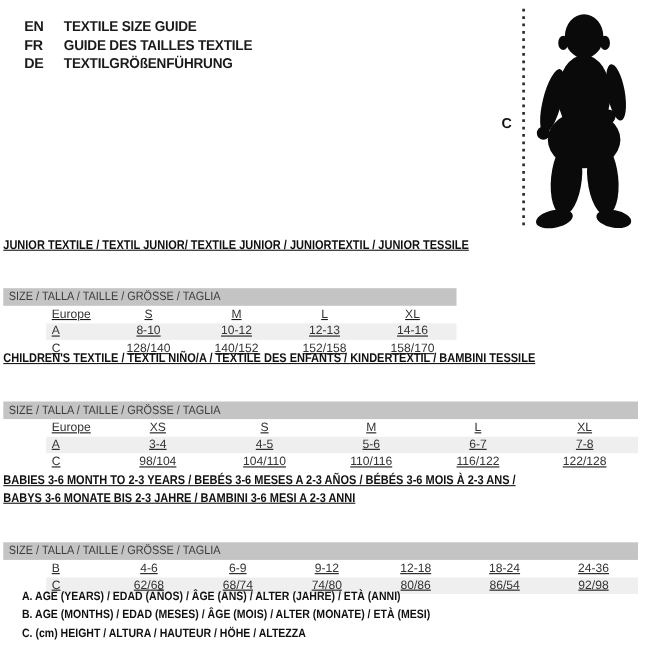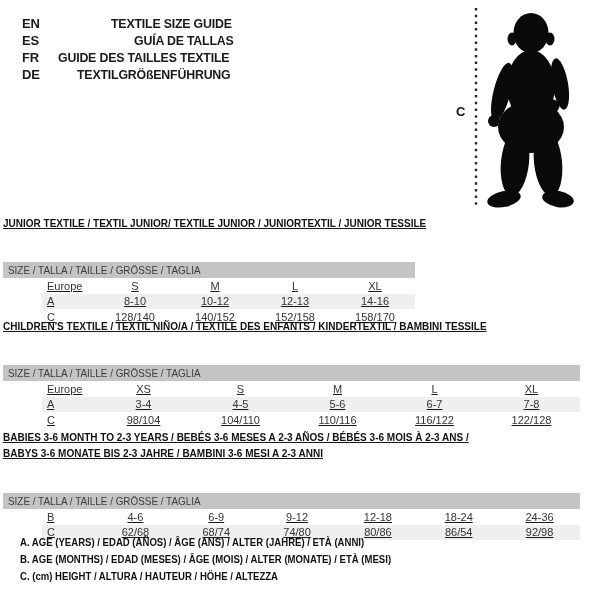--- a/index.html
+++ b/index.html
@@ -4,21 +4,21 @@
 <style>
   html,body{margin:0;padding:0;}
   body{
     width:600px;height:600px;background:#ffffff;position:relative;overflow:hidden;
     font-family:"Liberation Sans", sans-serif;color:#1a1a1a;
   }
   .abs{position:absolute;}
 
   
   #lang-block{left:22px;top:15px;}
-  .lang-row{display:flex;height:17px;align-items:center;justify-content:space-between;}
+  .lang-row{display:flex;height:17px;align-items:center;}
   .lang-code{width:36px;font-weight:bold;font-size:13px;letter-spacing:-0.2px;}
   .lang-title{font-weight:bold;font-size:13px;white-space:nowrap;
     transform:scaleX(0.95);transform-origin:0 50%;letter-spacing:-0.2px;}
 
   
   #figure{left:430px;top:0;width:170px;height:230px;}
   #c-label{left:456px;top:104px;font-weight:bold;font-size:13px;color:#111;}
 
   
   .tbl{position:absolute;left:3px;text-decoration:underline;}
@@ -48,24 +48,20 @@
   .legend-line{font-weight:bold;font-size:11px;line-height:17px;white-space:nowrap;
     transform:scaleX(0.87);transform-origin:0 50%;color:#111;}
 </style>
 </head>
 <body>
 
 <div id="lang-block" class="abs">
   <div class="lang-row">
     <span class="lang-code">EN</span>
     <span class="lang-title">TEXTILE SIZE GUIDE</span>
-  </div>
-  <div class="lang-row">
-    <span class="lang-code">ES</span>
-    <span class="lang-title">GUÍA DE TALLAS</span>
   </div>
   <div class="lang-row">
     <span class="lang-code">FR</span>
     <span class="lang-title">GUIDE DES TAILLES TEXTILE</span>
   </div>
   <div class="lang-row">
     <span class="lang-code">DE</span>
     <span class="lang-title">TEXTILGRÖßENFÜHRUNG</span>
   </div>
 </div>

